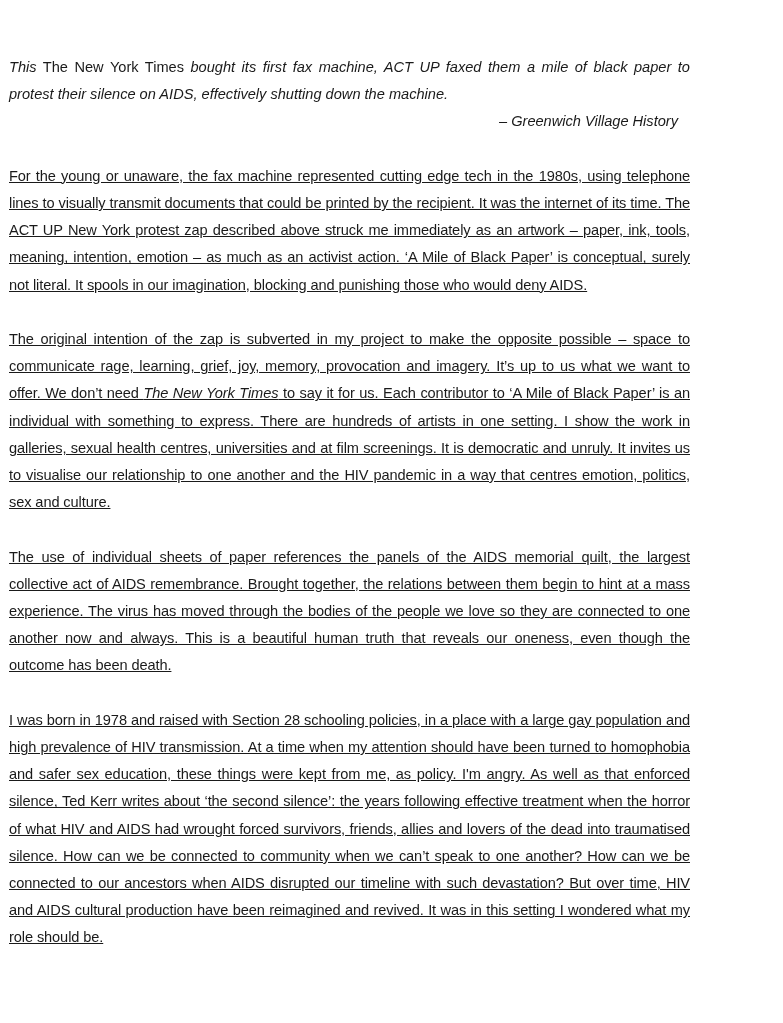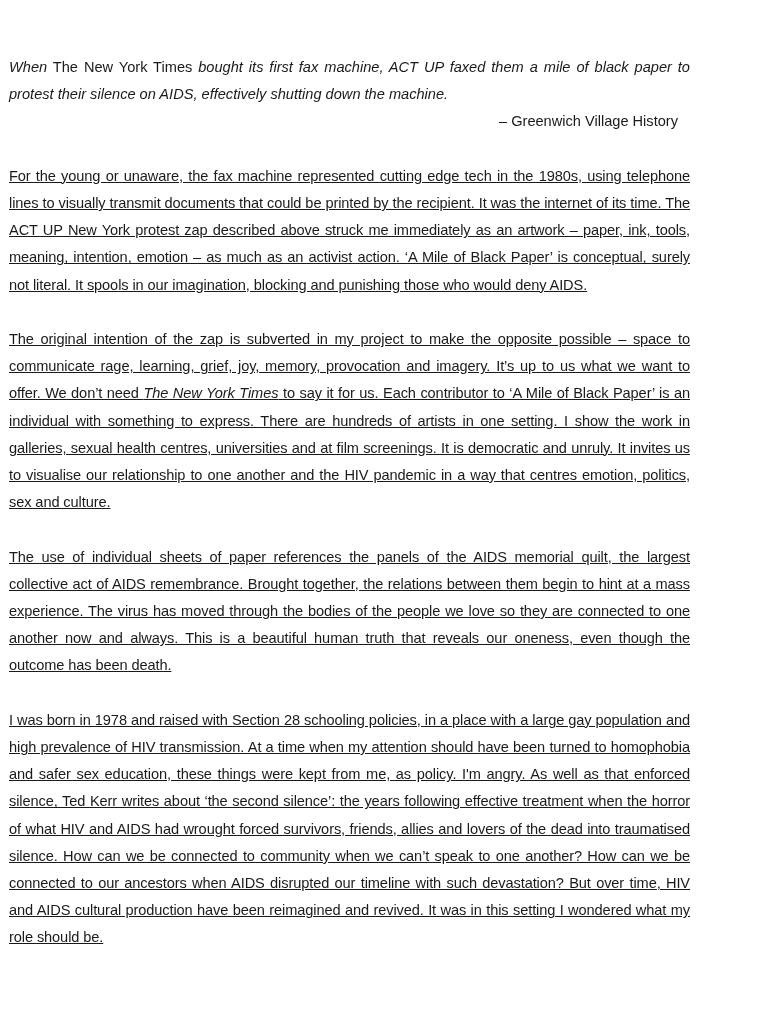--- a/index.html
+++ b/index.html
@@ -36,31 +36,32 @@
       text-align: justify;
       text-align-last: left;
     }
     .quote .upright {
       font-style: normal;
     }
     .attribution {
       margin: 0 0 27.2px 0;
       text-align: right;
       padding-right: 12px;
+      font-style: italic;
     }
     em.title {
       font-style: italic;
     }
   </style>
 </head>
 <body>
 
 <main class="page">
 
-  <p class="quote"><span>When</span><span class="upright"> The New York Times </span><span>bought its first fax machine, ACT UP faxed them a mile of black paper to protest their silence on AIDS, effectively shutting down the machine.</span></p>
+  <p class="quote"><span>This</span><span class="upright"> The New York Times </span><span>bought its first fax machine, ACT UP faxed them a mile of black paper to protest their silence on AIDS, effectively shutting down the machine.</span></p>
 
   <p class="attribution">– Greenwich Village History</p>
 
   <p class="para">For the young or unaware, the fax machine represented cutting edge tech in the 1980s, using telephone lines to visually transmit documents that could be printed by the recipient. It was the internet of its time. The ACT UP New York protest zap described above struck me immediately as an artwork – paper, ink, tools, meaning, intention, emotion – as much as an activist action. ‘A Mile of Black Paper’ is conceptual, surely not literal. It spools in our imagination, blocking and punishing those who would deny AIDS.</p>
 
   <p class="para"><span>The original intention of the zap is subverted in my project to make the opposite possible – space to communicate rage, learning, grief, joy, memory, provocation and imagery. It’s up to us what we want to offer. We don’t need </span><em class="title">The New York Times</em><span> to say it for us. Each contributor to ‘A Mile of Black Paper’ is an individual with something to express. There are hundreds of artists in one setting. I show the work in galleries, sexual health centres, universities and at film screenings. It is democratic and unruly. It invites us to visualise our relationship to one another and the HIV pandemic in a way that centres emotion, politics, sex and culture.</span></p>
 
   <p class="para">The use of individual sheets of paper references the panels of the AIDS memorial quilt, the largest collective act of AIDS remembrance. Brought together, the relations between them begin to hint at a mass experience. The virus has moved through the bodies of the people we love so they are connected to one another now and always. This is a beautiful human truth that reveals our oneness, even though the outcome has been death.</p>
 
   <p class="para">I was born in 1978 and raised with Section 28 schooling policies, in a place with a large gay population and high prevalence of HIV transmission. At a time when my attention should have been turned to homophobia and safer sex education, these things were kept from me, as policy. I'm angry. As well as that enforced silence, Ted Kerr writes about ‘the second silence’: the years following effective treatment when the horror of what HIV and AIDS had wrought forced survivors, friends, allies and lovers of the dead into traumatised silence. How can we be connected to community when we can’t speak to one another? How can we be connected to our ancestors when AIDS disrupted our timeline with such devastation? But over time, HIV and AIDS cultural production have been reimagined and revived. It was in this setting I wondered what my role should be.</p>

